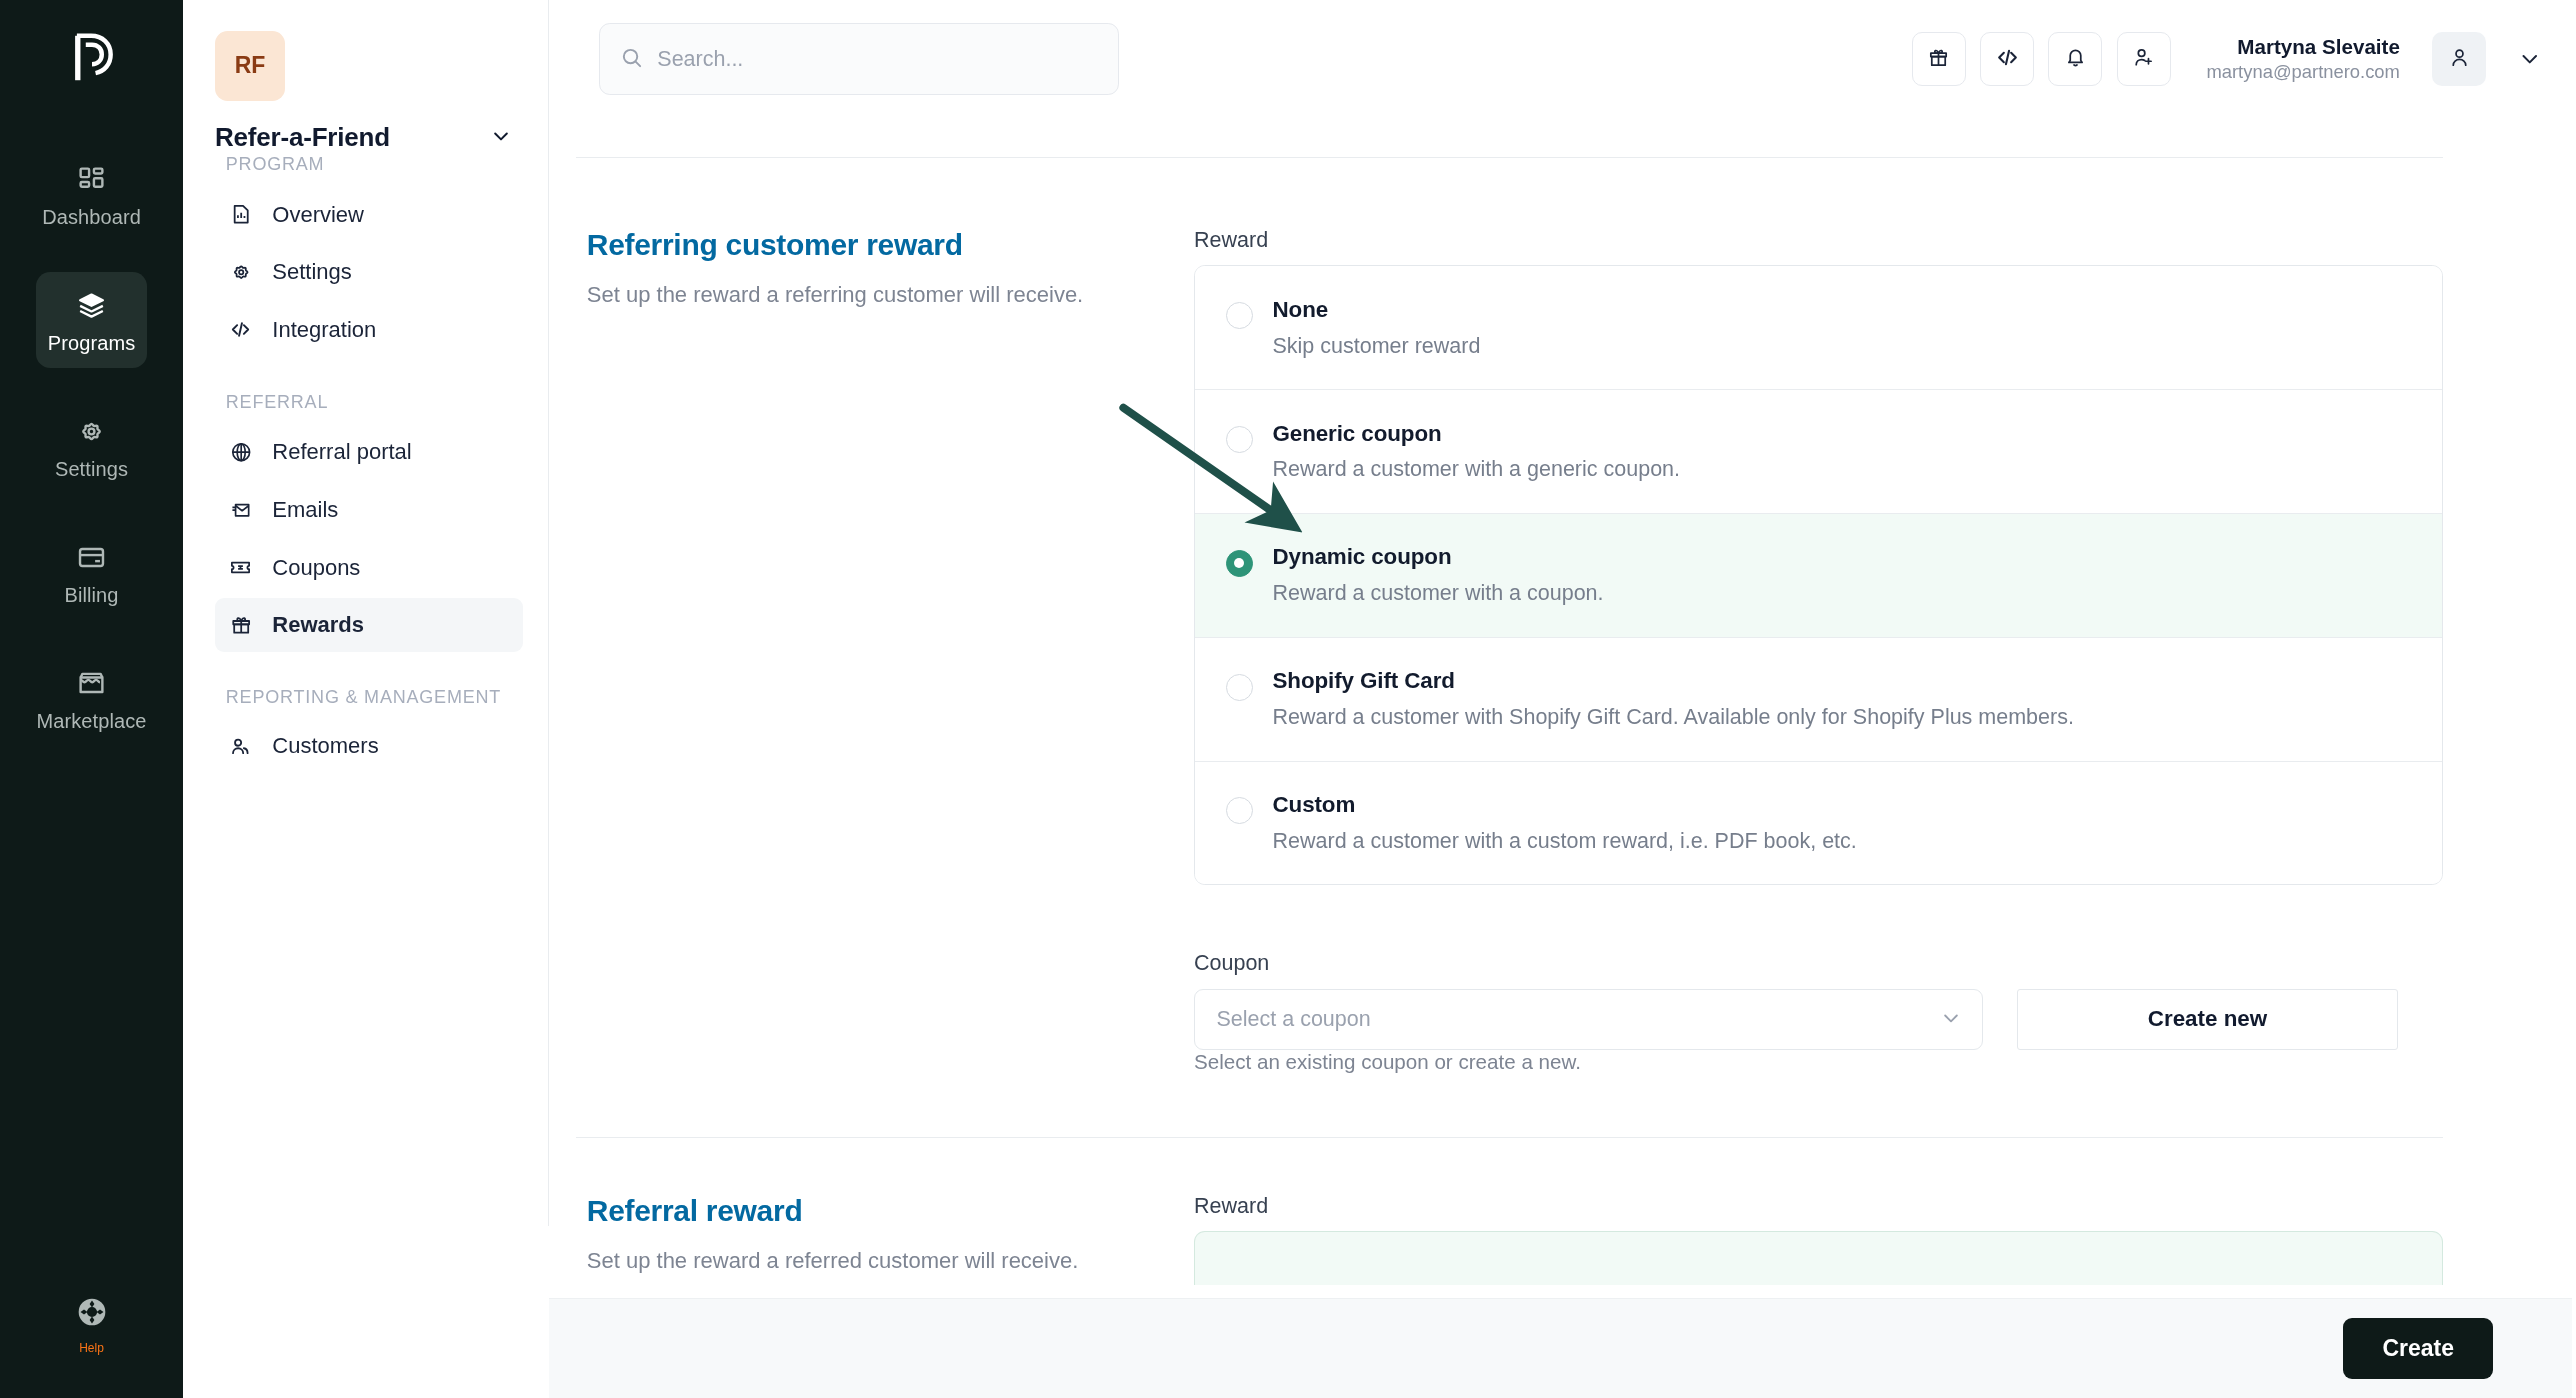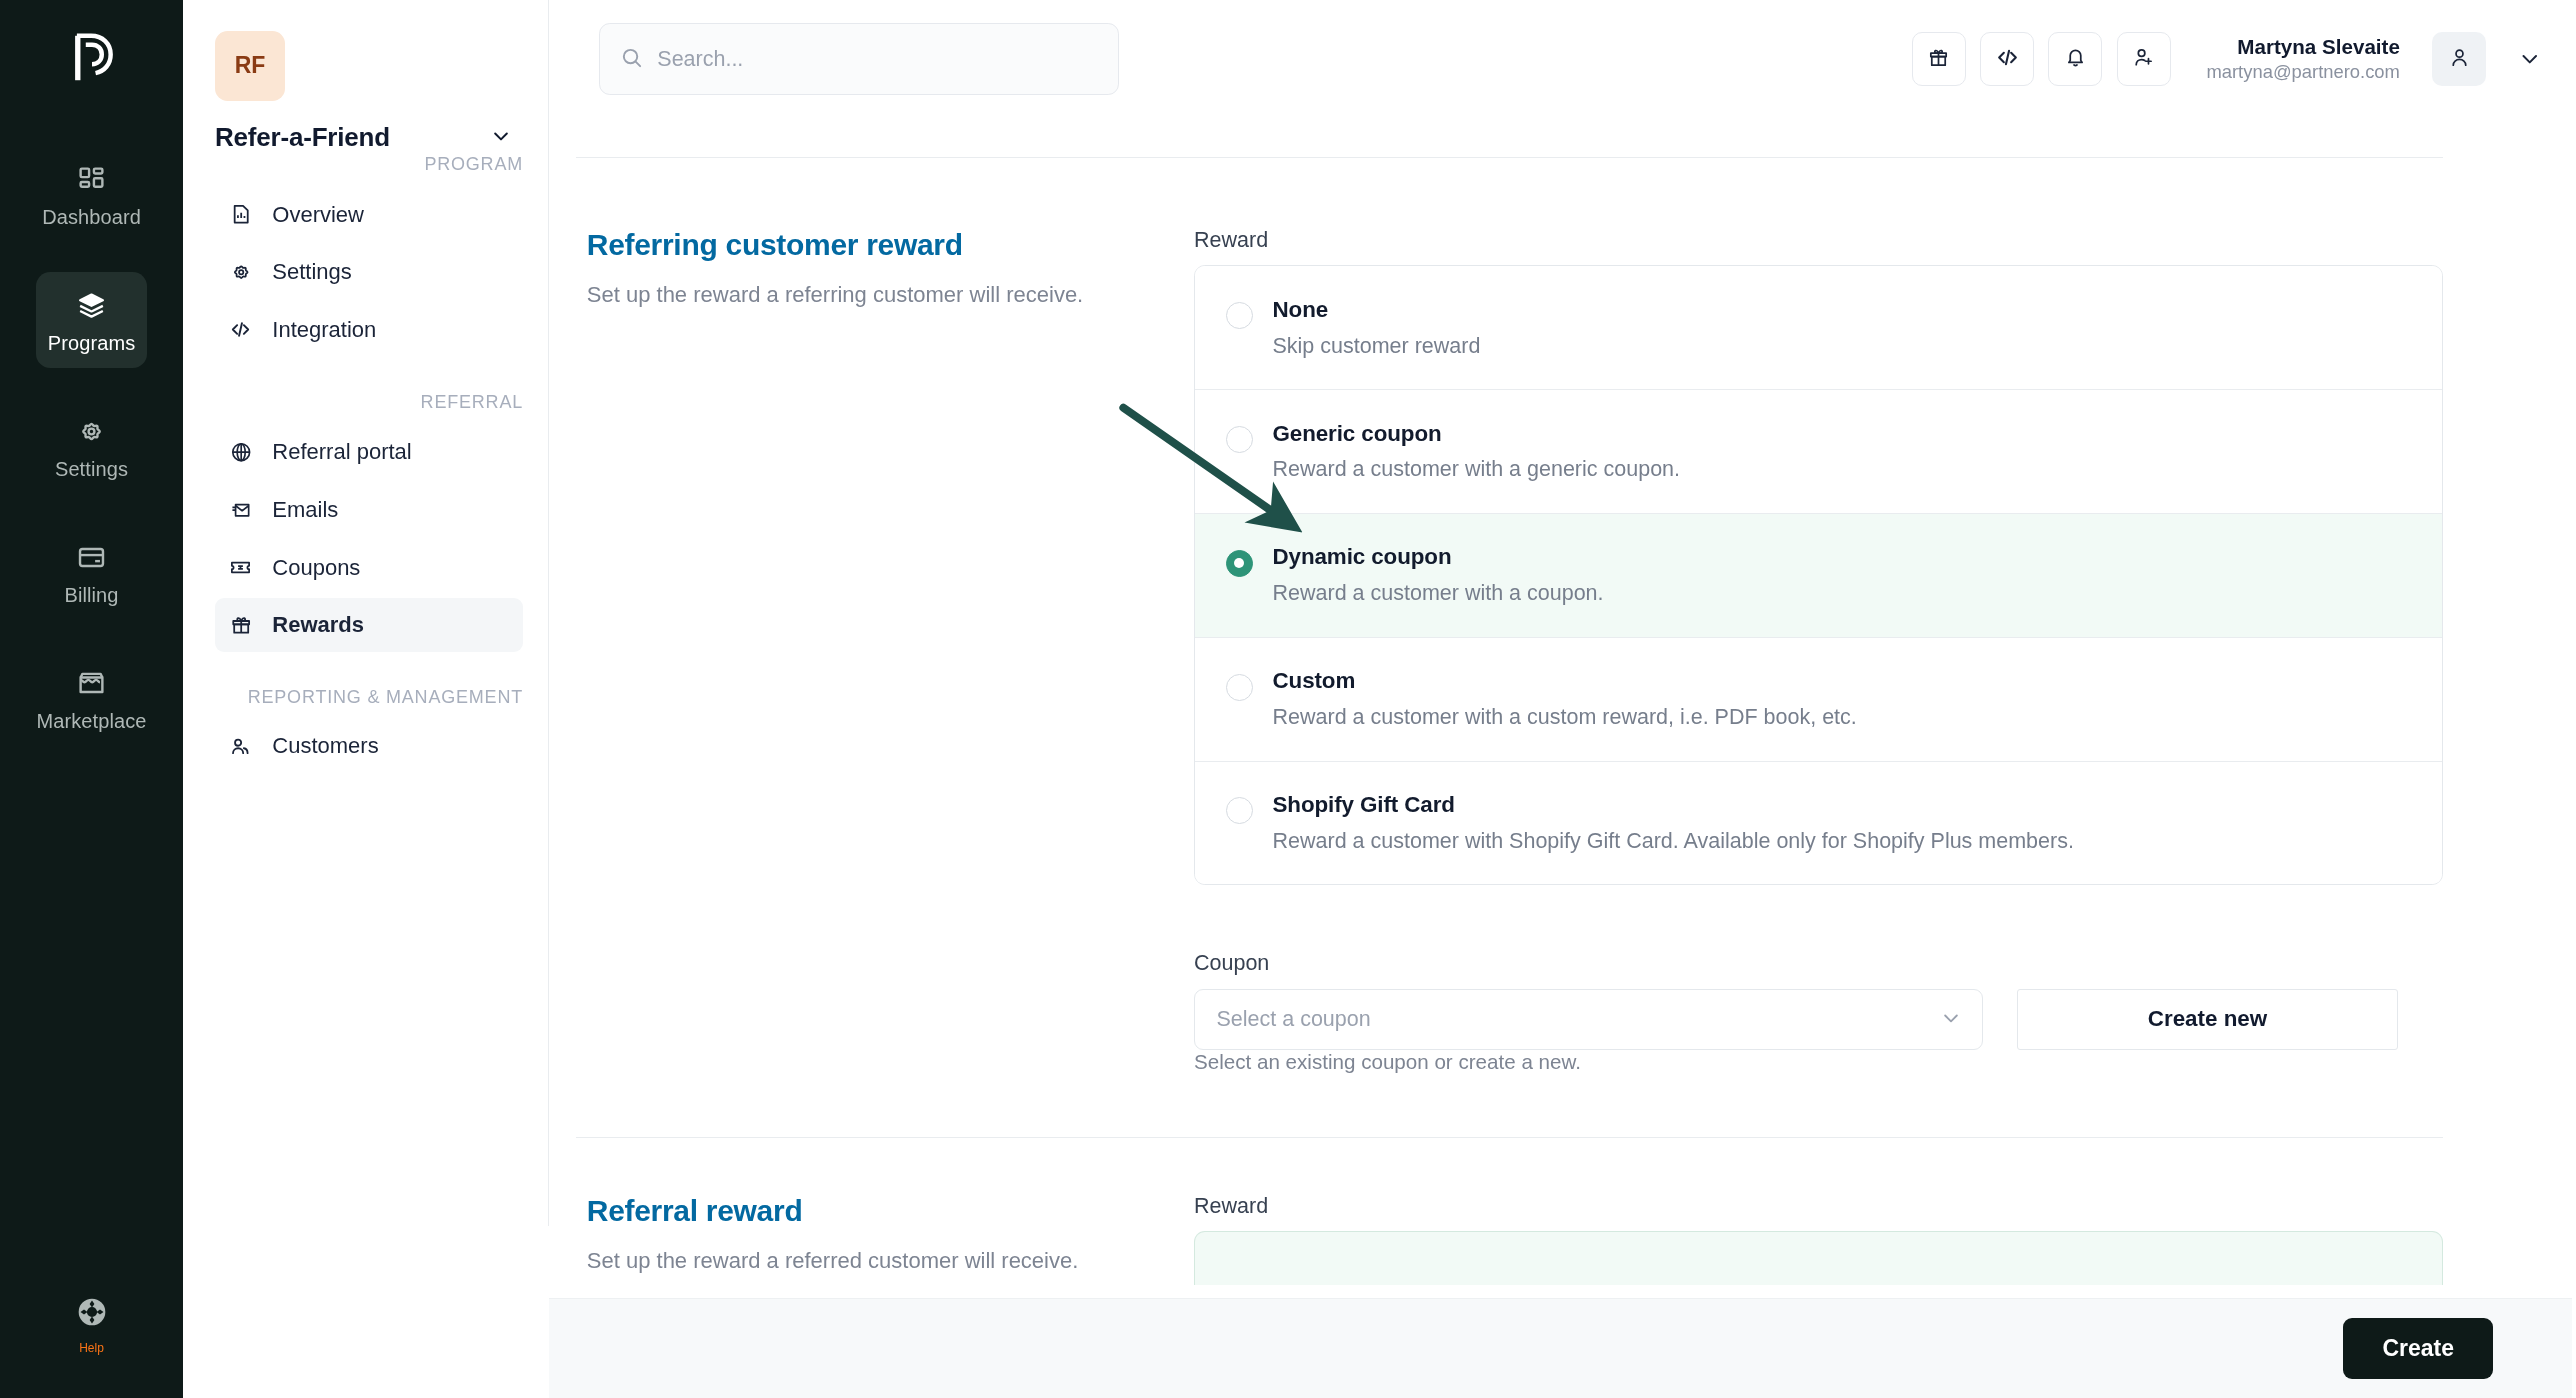--- a/index.html
+++ b/index.html
@@ -29,21 +29,21 @@
   .rail-item .r-lbl { font-size: 20px; color: #AFB8B6; letter-spacing: 0.1px; }
   .rail-item.active .r-lbl { color: #ffffff; }
   .rail-item.active .r-ico svg { stroke: #ffffff; }
   .rail-help { position: absolute; left: 0; right: 0; bottom: 43px;
      display: flex; flex-direction: column; align-items: center; gap: 10px; cursor:pointer;}
   .rail-help .r-lbl { font-size: 12px; color: #f97316; }
 
   
   .side {
     width: 366px; flex: 0 0 366px; height: 1226px; background: #fff;
-    border-right: 0.9px solid #E9ECEF; padding: 30.5px 25px 0 32px; text-align: right;
+    border-right: 0.9px solid #E9ECEF; padding: 30.5px 25px 0 32px;
   }
   .prog-badge {
     width: 70px; height: 70px; border-radius: 12.5px; background: #FBE6D4;
     color: #8A3B14; font-size: 23px; font-weight: 700;
     display:flex; align-items:center; justify-content:center; margin-bottom: 21.5px;
   }
   .prog-row { display:flex; align-items:center; justify-content:space-between; padding-right: 12.5px; cursor:pointer;}
   .prog-name { font-size: 26px; font-weight: 700; color: #111A2E; letter-spacing:-0.2px; }
   .sec-label { font-size: 18px; color: #A7AEBC; letter-spacing: 0.8px; margin: 0 0 10.8px 10.8px; line-height:1.32; }
   .sec-label.two { margin-bottom: 9px; }
@@ -423,29 +423,29 @@
             <div class="radio-row selected">
               <span class="rb"></span>
               <span>
                 <span class="r-title" style="display:block">Dynamic coupon</span>
                 <span class="r-desc" style="display:block">Reward a customer with a coupon.</span>
               </span>
             </div>
             <div class="radio-row">
               <span class="rb"></span>
               <span>
-                <span class="r-title" style="display:block">Custom</span>
-                <span class="r-desc" style="display:block">Reward a customer with a custom reward, i.e. PDF book, etc.</span>
+                <span class="r-title" style="display:block">Shopify Gift Card</span>
+                <span class="r-desc" style="display:block">Reward a customer with Shopify Gift Card. Available only for Shopify Plus members.</span>
               </span>
             </div>
             <div class="radio-row">
               <span class="rb"></span>
               <span>
-                <span class="r-title" style="display:block">Shopify Gift Card</span>
-                <span class="r-desc" style="display:block">Reward a customer with Shopify Gift Card. Available only for Shopify Plus members.</span>
+                <span class="r-title" style="display:block">Custom</span>
+                <span class="r-desc" style="display:block">Reward a customer with a custom reward, i.e. PDF book, etc.</span>
               </span>
             </div>
           </div>
 
           <div class="coupon-wrap">
             <div class="field-label">Coupon</div>
             <div class="coupon-row">
               <div class="select">
                 <span class="sv">Select a coupon</span>
                 <span class="sc">

